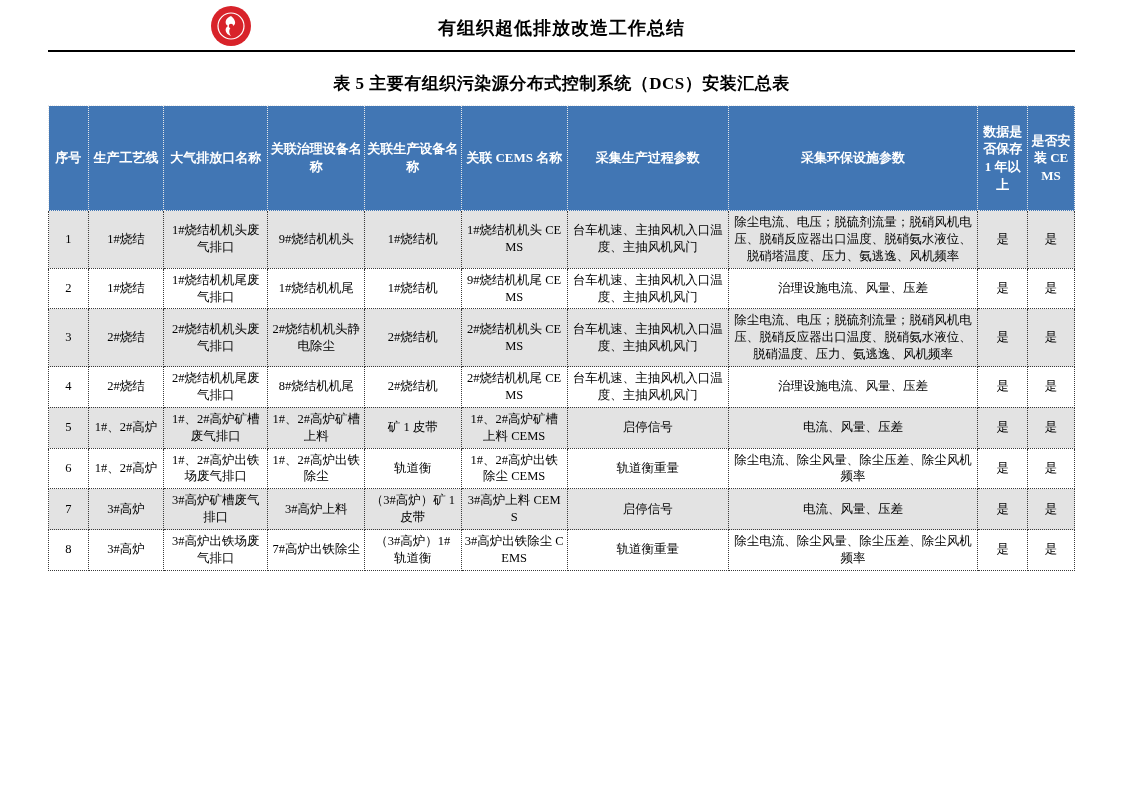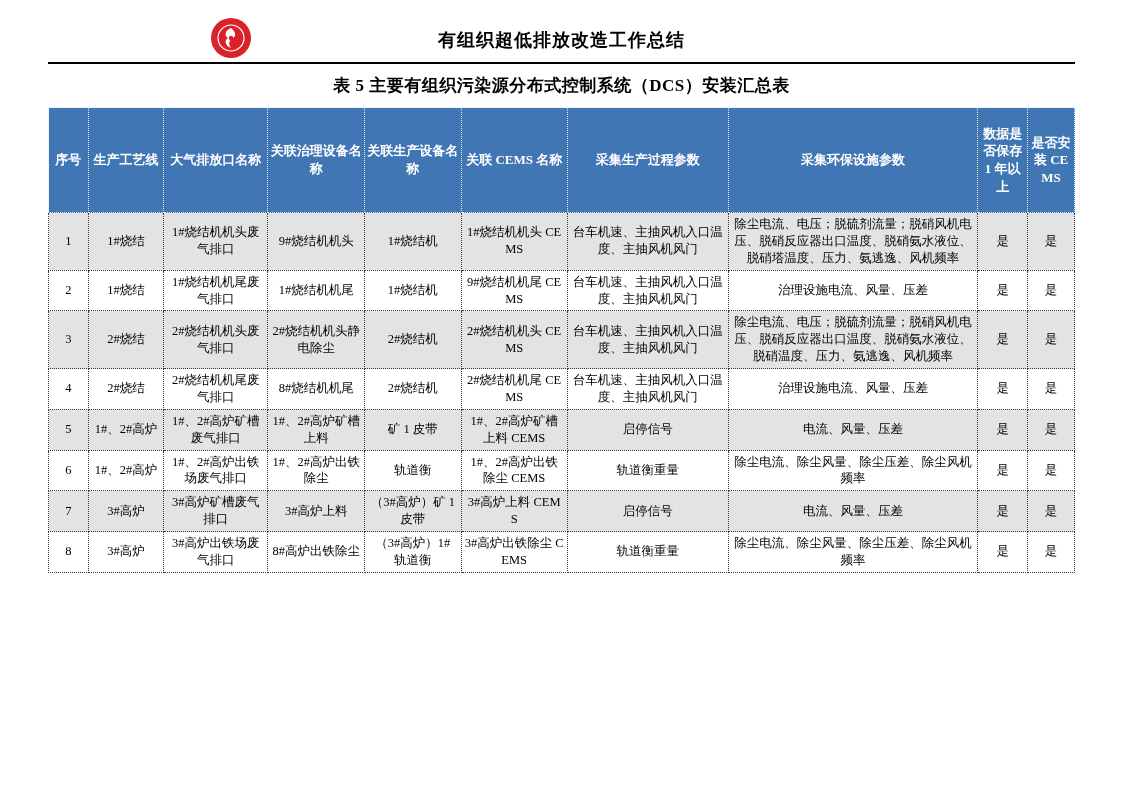--- a/index.html
+++ b/index.html
@@ -13,21 +13,21 @@
     font-family: "Liberation Serif", "DejaVu Serif", serif;
     color: #000000;
     position: relative;
     overflow: hidden;
   }
   .page {
     width: 1123px;
     height: 794px;
     position: relative;
     box-sizing: border-box;
-    padding: 12px 48px;
+    padding: 0 48px;
   }
 
   
   .header {
     position: relative;
     height: 56px;
     display: flex;
     align-items: center;
     justify-content: center;
   }
@@ -55,21 +55,21 @@
     margin: 0 0px;
     position: relative;
     top: -6px;
   }
 
   
   .table-title {
     text-align: center;
     font-size: 17px;
     font-weight: bold;
-    margin-top: 4px;
+    margin-top: 14px;
     margin-bottom: 10px;
     letter-spacing: 0.5px;
   }
 
   
   table.dcs {
     border-collapse: collapse;
     width: 1027px;
     margin: 0 auto;
     table-layout: fixed;
@@ -251,21 +251,21 @@
         <td>3#高炉上料 CEMS</td>
         <td>启停信号</td>
         <td>电流、风量、压差</td>
         <td>是</td>
         <td>是</td>
       </tr>
       <tr class="even">
         <td>8</td>
         <td>3#高炉</td>
         <td>3#高炉出铁场废气排口</td>
-        <td>8#高炉出铁除尘</td>
+        <td>7#高炉出铁除尘</td>
         <td>（3#高炉）1# 轨道衡</td>
         <td>3#高炉出铁除尘 CEMS</td>
         <td>轨道衡重量</td>
         <td>除尘电流、除尘风量、除尘压差、除尘风机频率</td>
         <td>是</td>
         <td>是</td>
       </tr>
     </tbody>
   </table>
 

